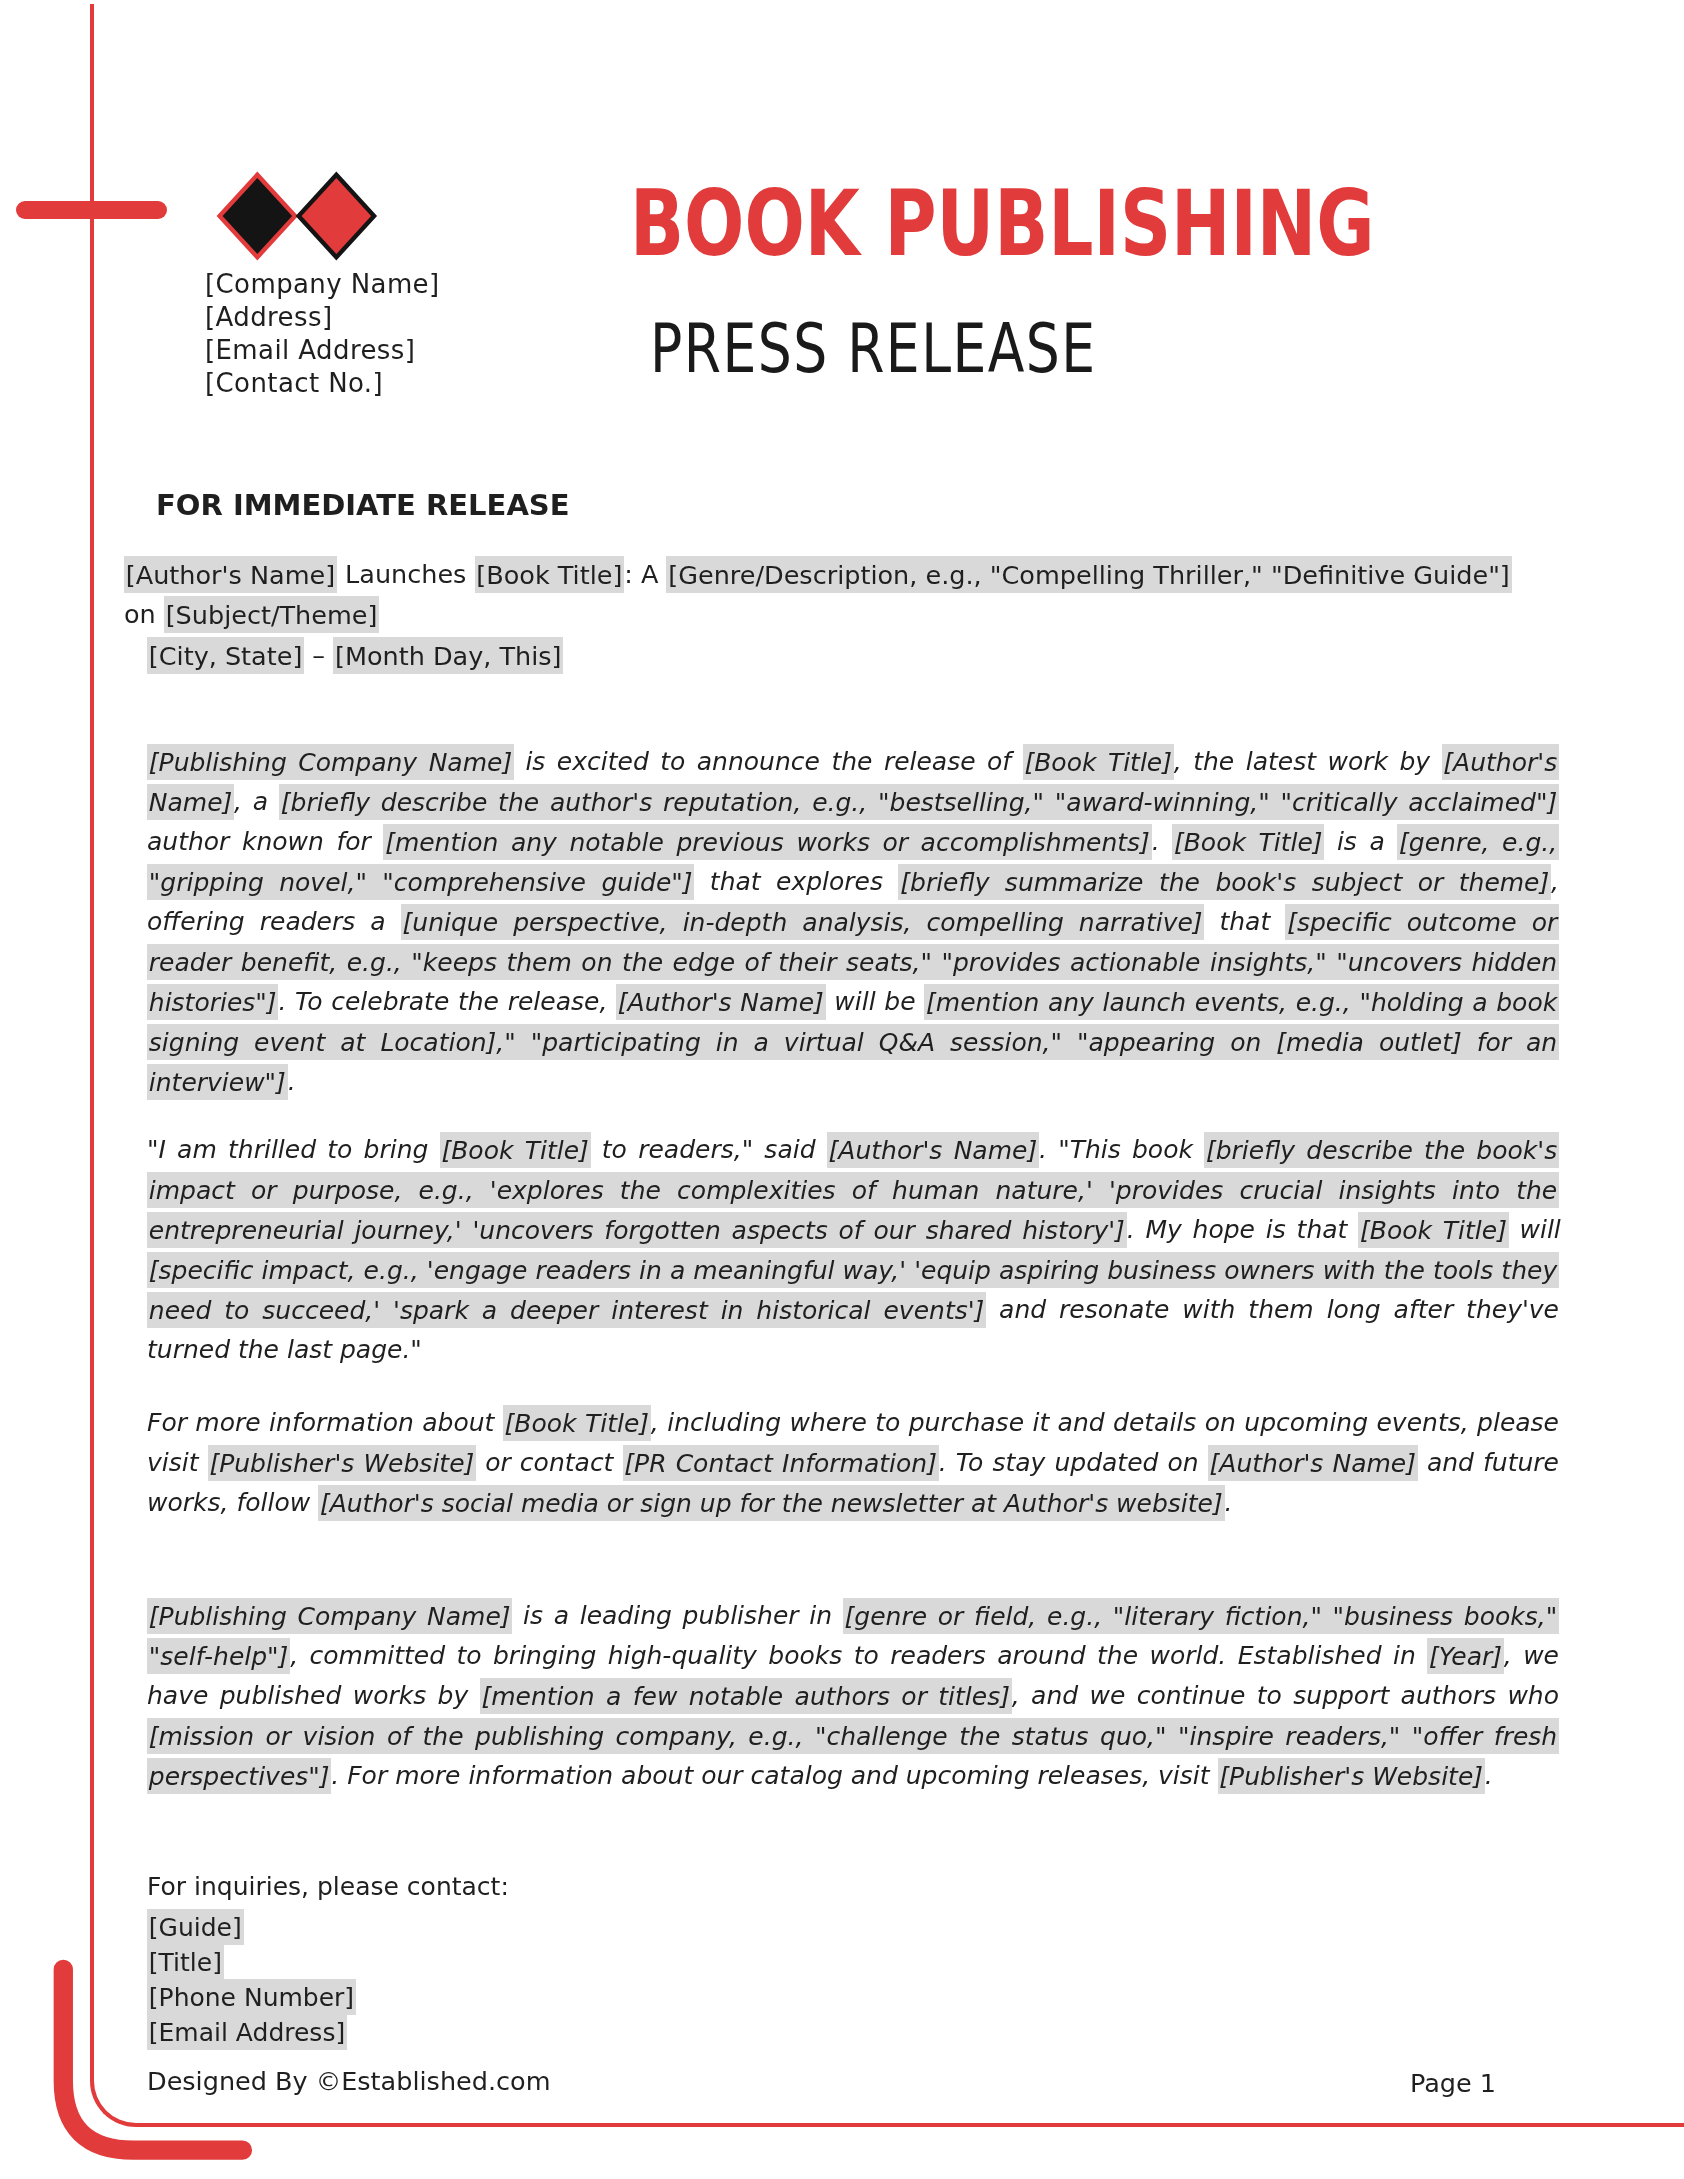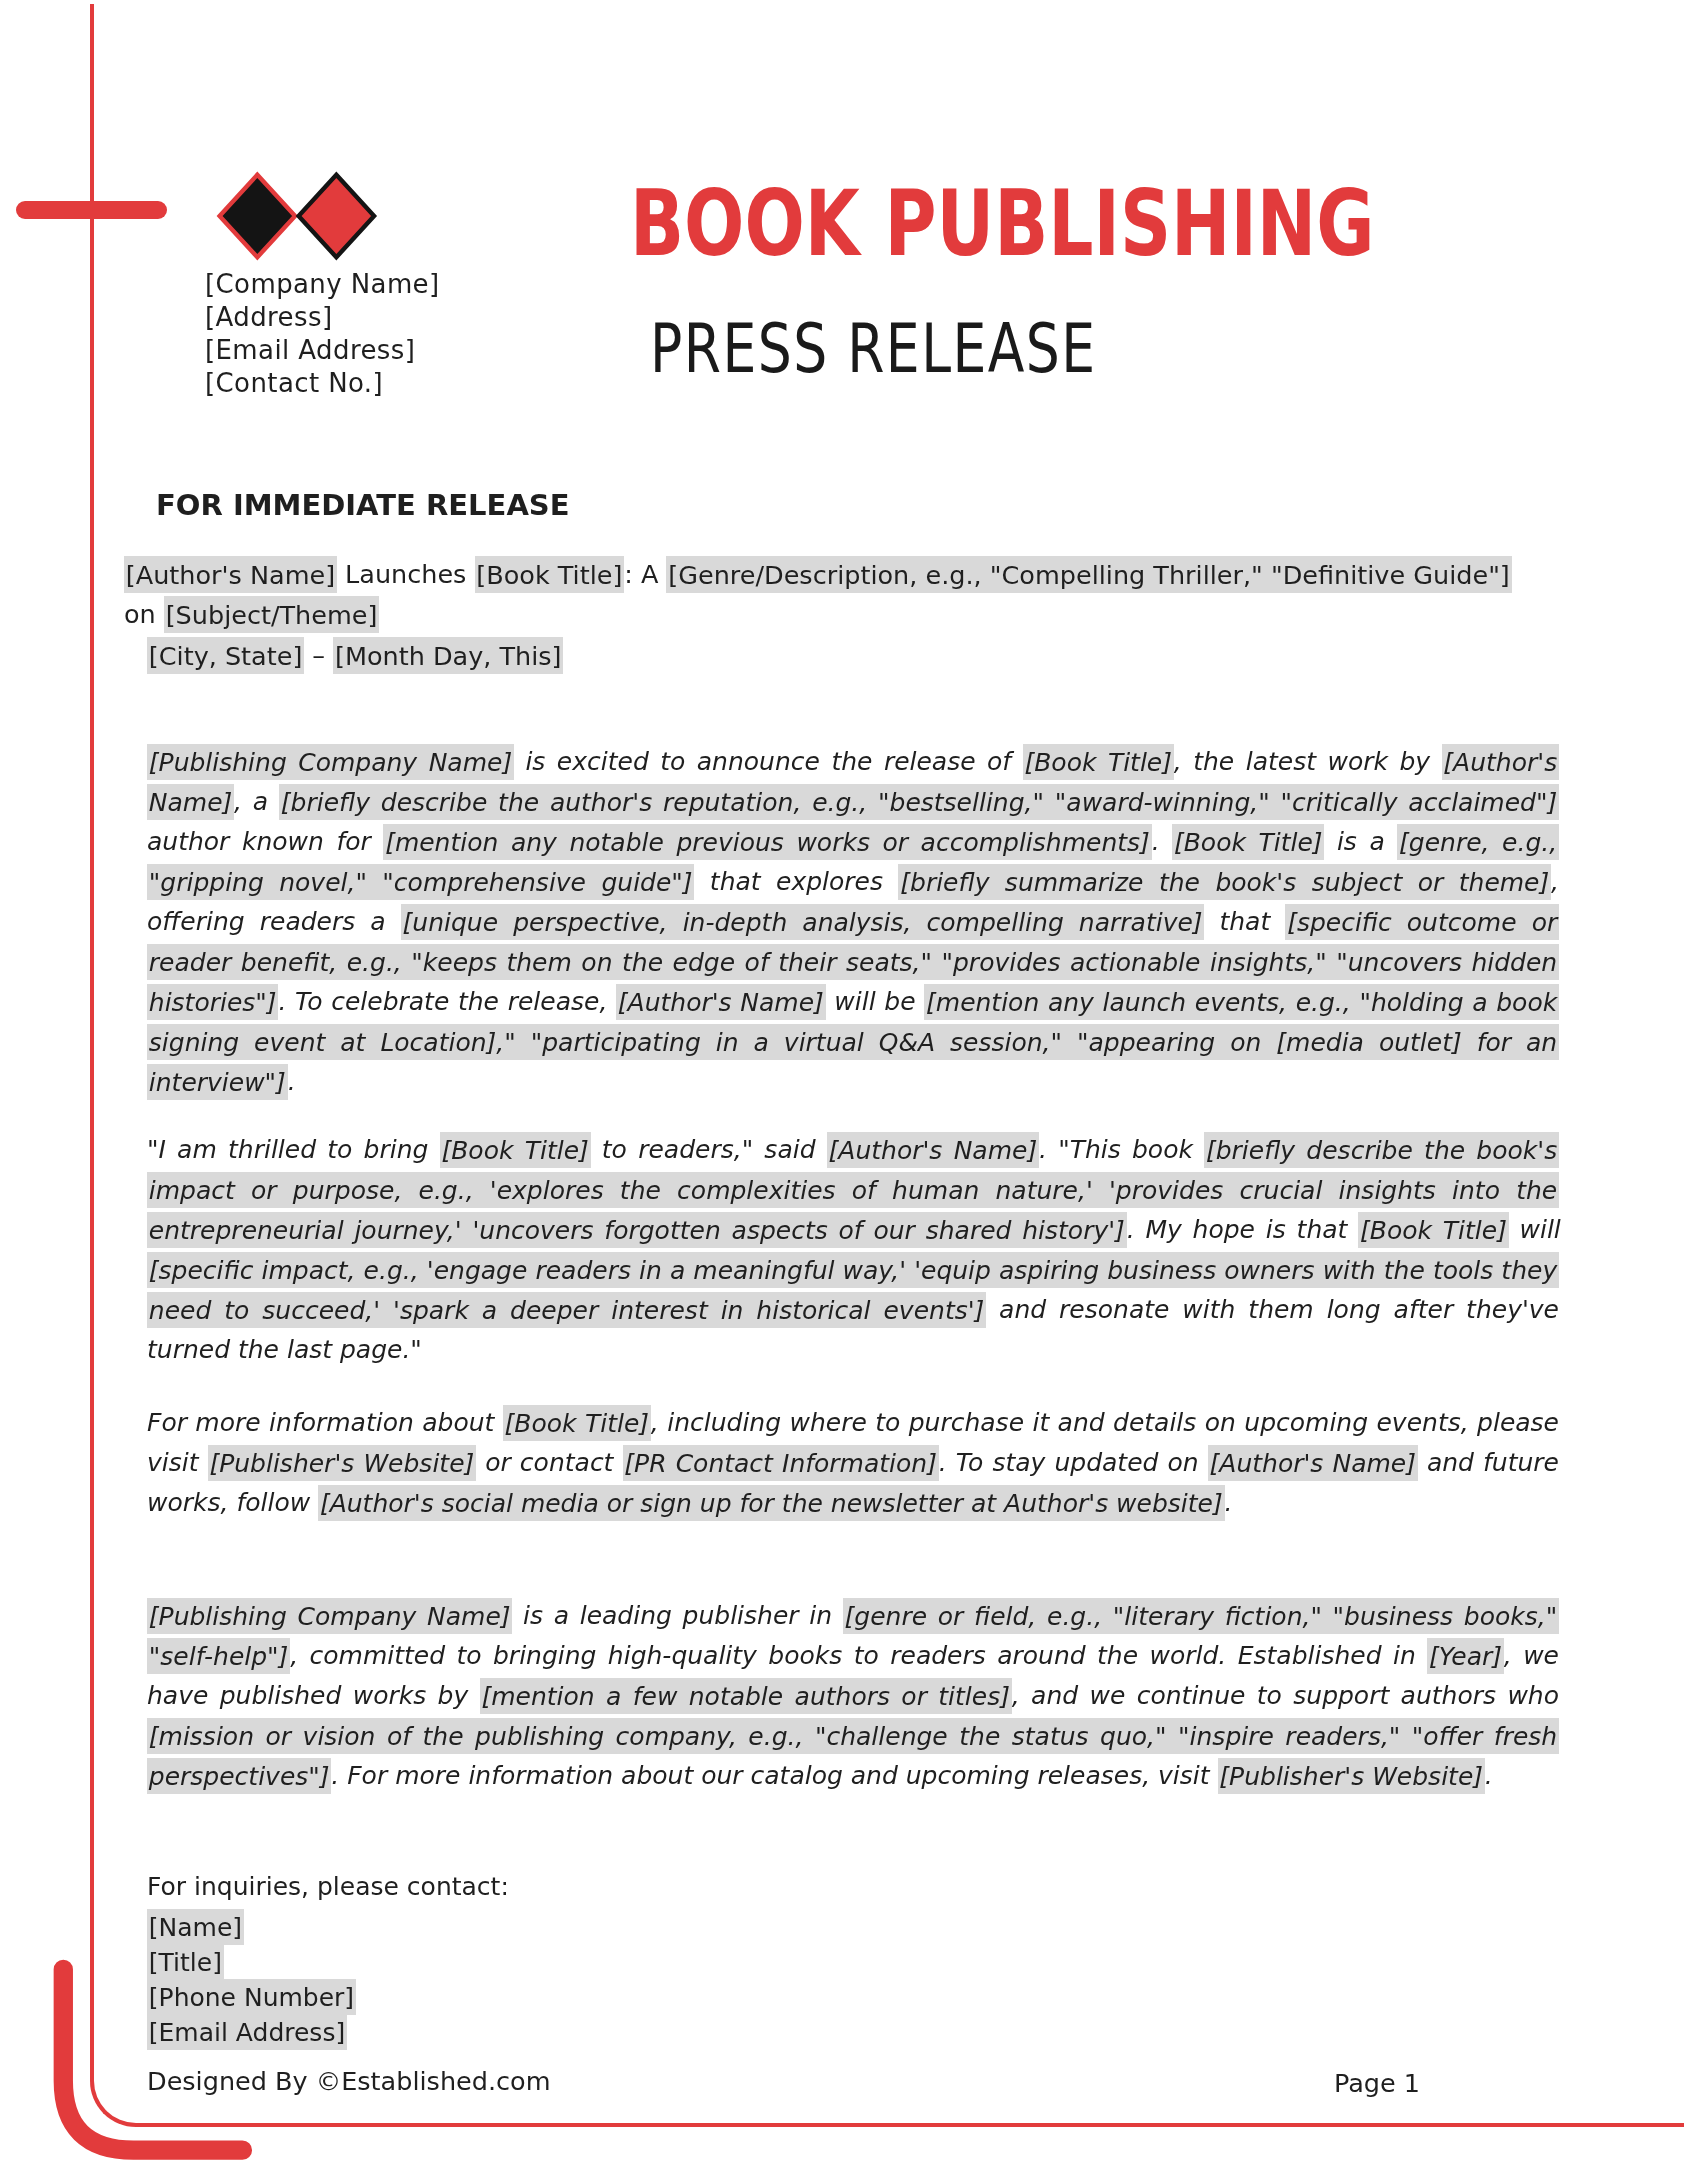--- a/index.html
+++ b/index.html
@@ -63,21 +63,21 @@
   .contact-lines{
     position:absolute;left:147px;top:1909px;
     font-size:25px;line-height:35px;
   }
   .contact-lines div{height:35px;}
   .footer-credit{
     position:absolute;left:147px;top:2066px;
     font-size:25.5px;line-height:30px;
   }
   .footer-page{
-    position:absolute;left:1334px;top:2068px;
+    position:absolute;left:1410px;top:2068px;
     font-size:25.5px;line-height:30px;text-align:right;
   }
   .hl{
     background:#d9d9d9;
     padding:3.5px 1.8px;
     -webkit-box-decoration-break:clone;
     box-decoration-break:clone;
   }
 </style>
 </head>
@@ -109,21 +109,21 @@
   <div class="headline"><span class="hl">[Author's Name]</span><span> Launches </span><span class="hl">[Book Title]</span><span>: A </span><span class="hl">[Genre/Description, e.g., "Compelling Thriller," "Definitive Guide"]</span><span> on </span><span class="hl">[Subject/Theme]</span></div>
   <div class="dateline"><span class="hl">[City, State]</span><span> – </span><span class="hl">[Month Day, This]</span></div>
 
   <div class="para p1"><span class="hl">[Publishing Company Name]</span><span> is excited to announce the release of </span><span class="hl">[Book Title]</span><span>, the latest work by </span><span class="hl">[Author's Name]</span><span>, a </span><span class="hl">[briefly describe the author's reputation, e.g., "bestselling," "award-winning," "critically acclaimed"]</span><span> author known for </span><span class="hl">[mention any notable previous works or accomplishments]</span><span>. </span><span class="hl">[Book Title]</span><span> is a </span><span class="hl">[genre, e.g., "gripping novel," "comprehensive guide"]</span><span> that explores </span><span class="hl">[briefly summarize the book's subject or theme]</span><span>, offering readers a </span><span class="hl">[unique perspective, in-depth analysis, compelling narrative]</span><span> that </span><span class="hl">[specific outcome or reader benefit, e.g., "keeps them on the edge of their seats," "provides actionable insights," "uncovers hidden histories"]</span><span>. To celebrate the release, </span><span class="hl">[Author's Name]</span><span> will be </span><span class="hl">[mention any launch events, e.g., "holding a book signing event at Location]," "participating in a virtual Q&amp;A session," "appearing on [media outlet] for an interview"]</span><span>.</span></div>
   <div class="para p2"><span>"I am thrilled to bring </span><span class="hl">[Book Title]</span><span> to readers," said </span><span class="hl">[Author's Name]</span><span>. "This book </span><span class="hl">[briefly describe the book's impact or purpose, e.g., 'explores the complexities of human nature,' 'provides crucial insights into the entrepreneurial journey,' 'uncovers forgotten aspects of our shared history']</span><span>. My hope is that </span><span class="hl">[Book Title]</span><span> will </span><span class="hl">[specific impact, e.g., 'engage readers in a meaningful way,' 'equip aspiring business owners with the tools they need to succeed,' 'spark a deeper interest in historical events']</span><span> and resonate with them long after they've turned the last page."</span></div>
   <div class="para p3"><span>For more information about </span><span class="hl">[Book Title]</span><span>, including where to purchase it and details on upcoming events, please visit </span><span class="hl">[Publisher's Website]</span><span> or contact </span><span class="hl">[PR Contact Information]</span><span>. To stay updated on </span><span class="hl">[Author's Name]</span><span> and future works, follow </span><span class="hl">[Author's social media or sign up for the newsletter at Author's website]</span><span>.</span></div>
   <div class="para p4"><span class="hl">[Publishing Company Name]</span><span> is a leading publisher in </span><span class="hl">[genre or field, e.g., "literary fiction," "business books," "self-help"]</span><span>, committed to bringing high-quality books to readers around the world. Established in </span><span class="hl">[Year]</span><span>, we have published works by </span><span class="hl">[mention a few notable authors or titles]</span><span>, and we continue to support authors who </span><span class="hl">[mission or vision of the publishing company, e.g., "challenge the status quo," "inspire readers," "offer fresh perspectives"]</span><span>. For more information about our catalog and upcoming releases, visit </span><span class="hl">[Publisher's Website]</span><span>.</span></div>
 
   <div class="contact-intro">For inquiries, please contact:</div>
   <div class="contact-lines">
-    <div><span class="hl">[Name]</span></div>
+    <div><span class="hl">[Guide]</span></div>
     <div><span class="hl">[Title]</span></div>
     <div><span class="hl">[Phone Number]</span></div>
     <div><span class="hl">[Email Address]</span></div>
   </div>
 
   <div class="footer-credit">Designed By ©Established.com</div>
   <div class="footer-page">Page 1</div>
 
 </div>
 

